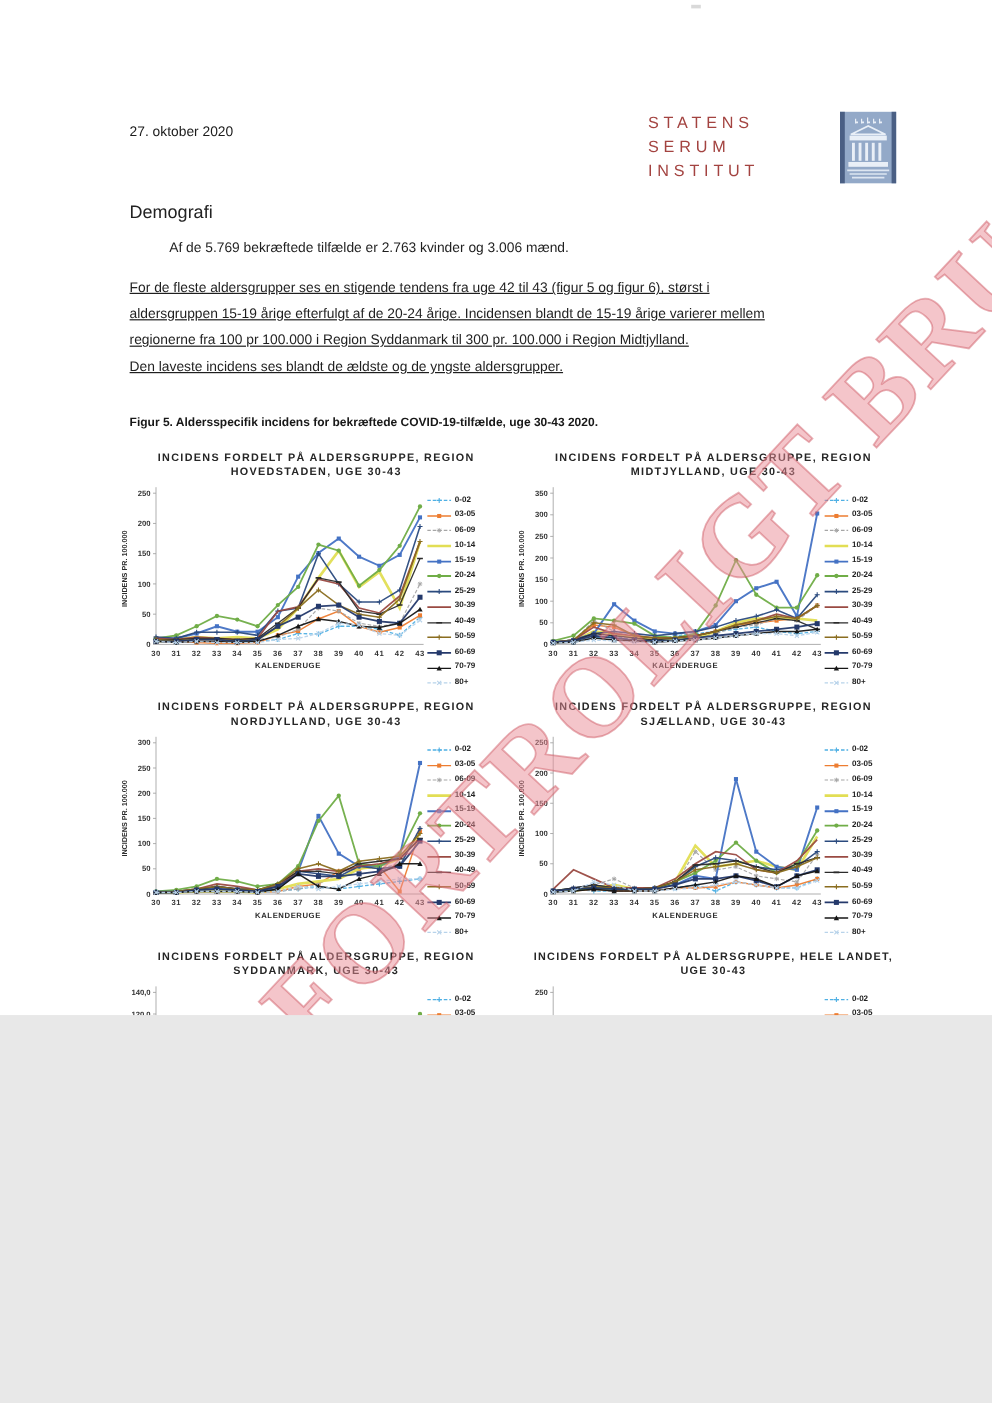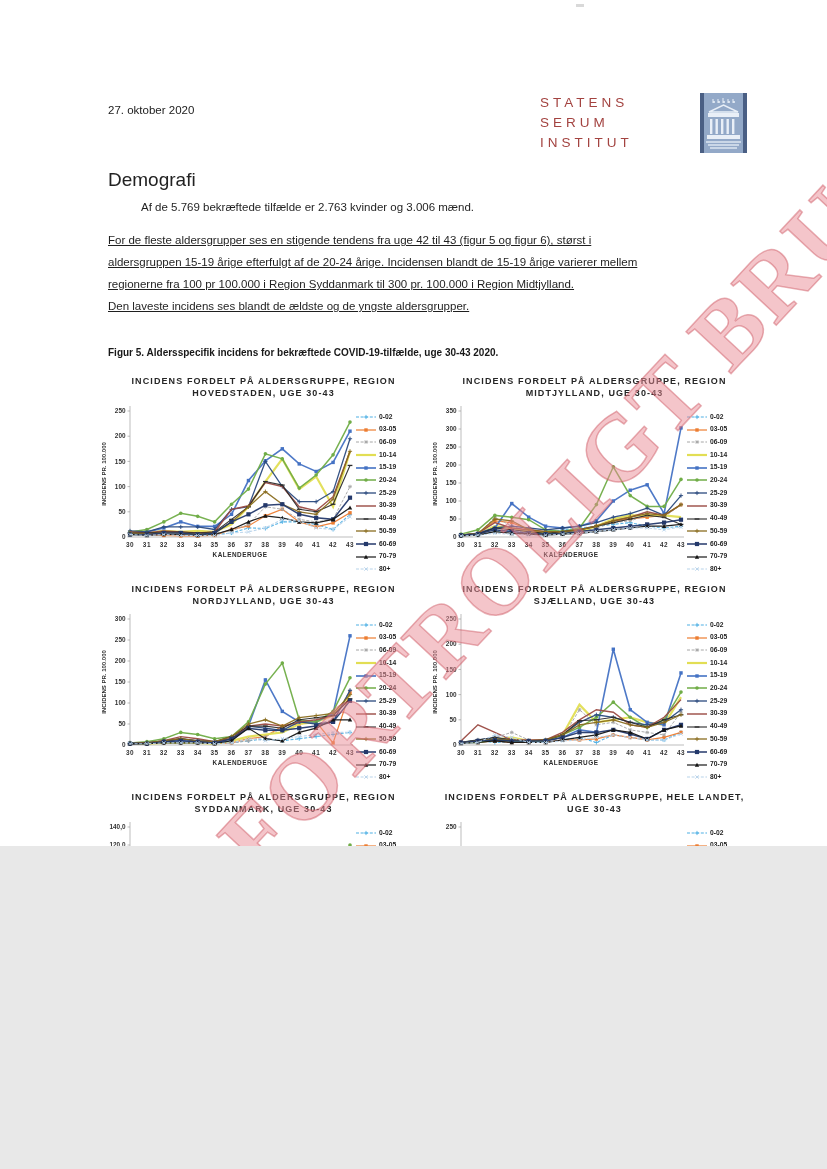--- a/index.html
+++ b/index.html
@@ -5,21 +5,21 @@
   html,body{margin:0;padding:0;background:#e8e8e8;}
   #page{position:relative;width:827px;height:846px;background:#ffffff;overflow:hidden;
         font-family:"Liberation Sans","DejaVu Sans",sans-serif;color:#1f1f1f;}
   .abs{position:absolute;}
   
   #date{left:108px;top:104px;font-size:11.5px;color:#1b1b1b;}
   #logo-text{left:540px;top:93px;width:152px;color:#a34340;
              font-size:13.5px;line-height:20px;letter-spacing:4px;}
   #logo-img{left:700px;top:93px;}
   
-  #heading{left:108px;top:169px;font-size:19px;color:#222;}
+  #heading{left:108px;top:169px;font-size:15px;color:#222;}
   #p1{left:108px;top:201px;font-size:11.5px;margin-left:33px;}
   #p2{left:108px;top:229px;width:640px;font-size:11.5px;line-height:22px;text-decoration:underline;}
   #caption{left:108px;top:347px;font-size:10px;font-weight:bold;color:#181818;}
   
   #charts{left:98px;top:373px;width:662px;display:grid;
           grid-template-columns:331px 331px;grid-auto-rows:205px;row-gap:3px;z-index:1;}
   .chart{display:flex;flex-direction:column;overflow:visible;}
   .chart-title{font-size:9px;font-weight:bold;letter-spacing:1.1px;text-align:center;
                line-height:1.35;color:#262626;padding:2px 14px 0 14px;min-height:26px;}
   .chart-body{display:flex;flex:1;}

